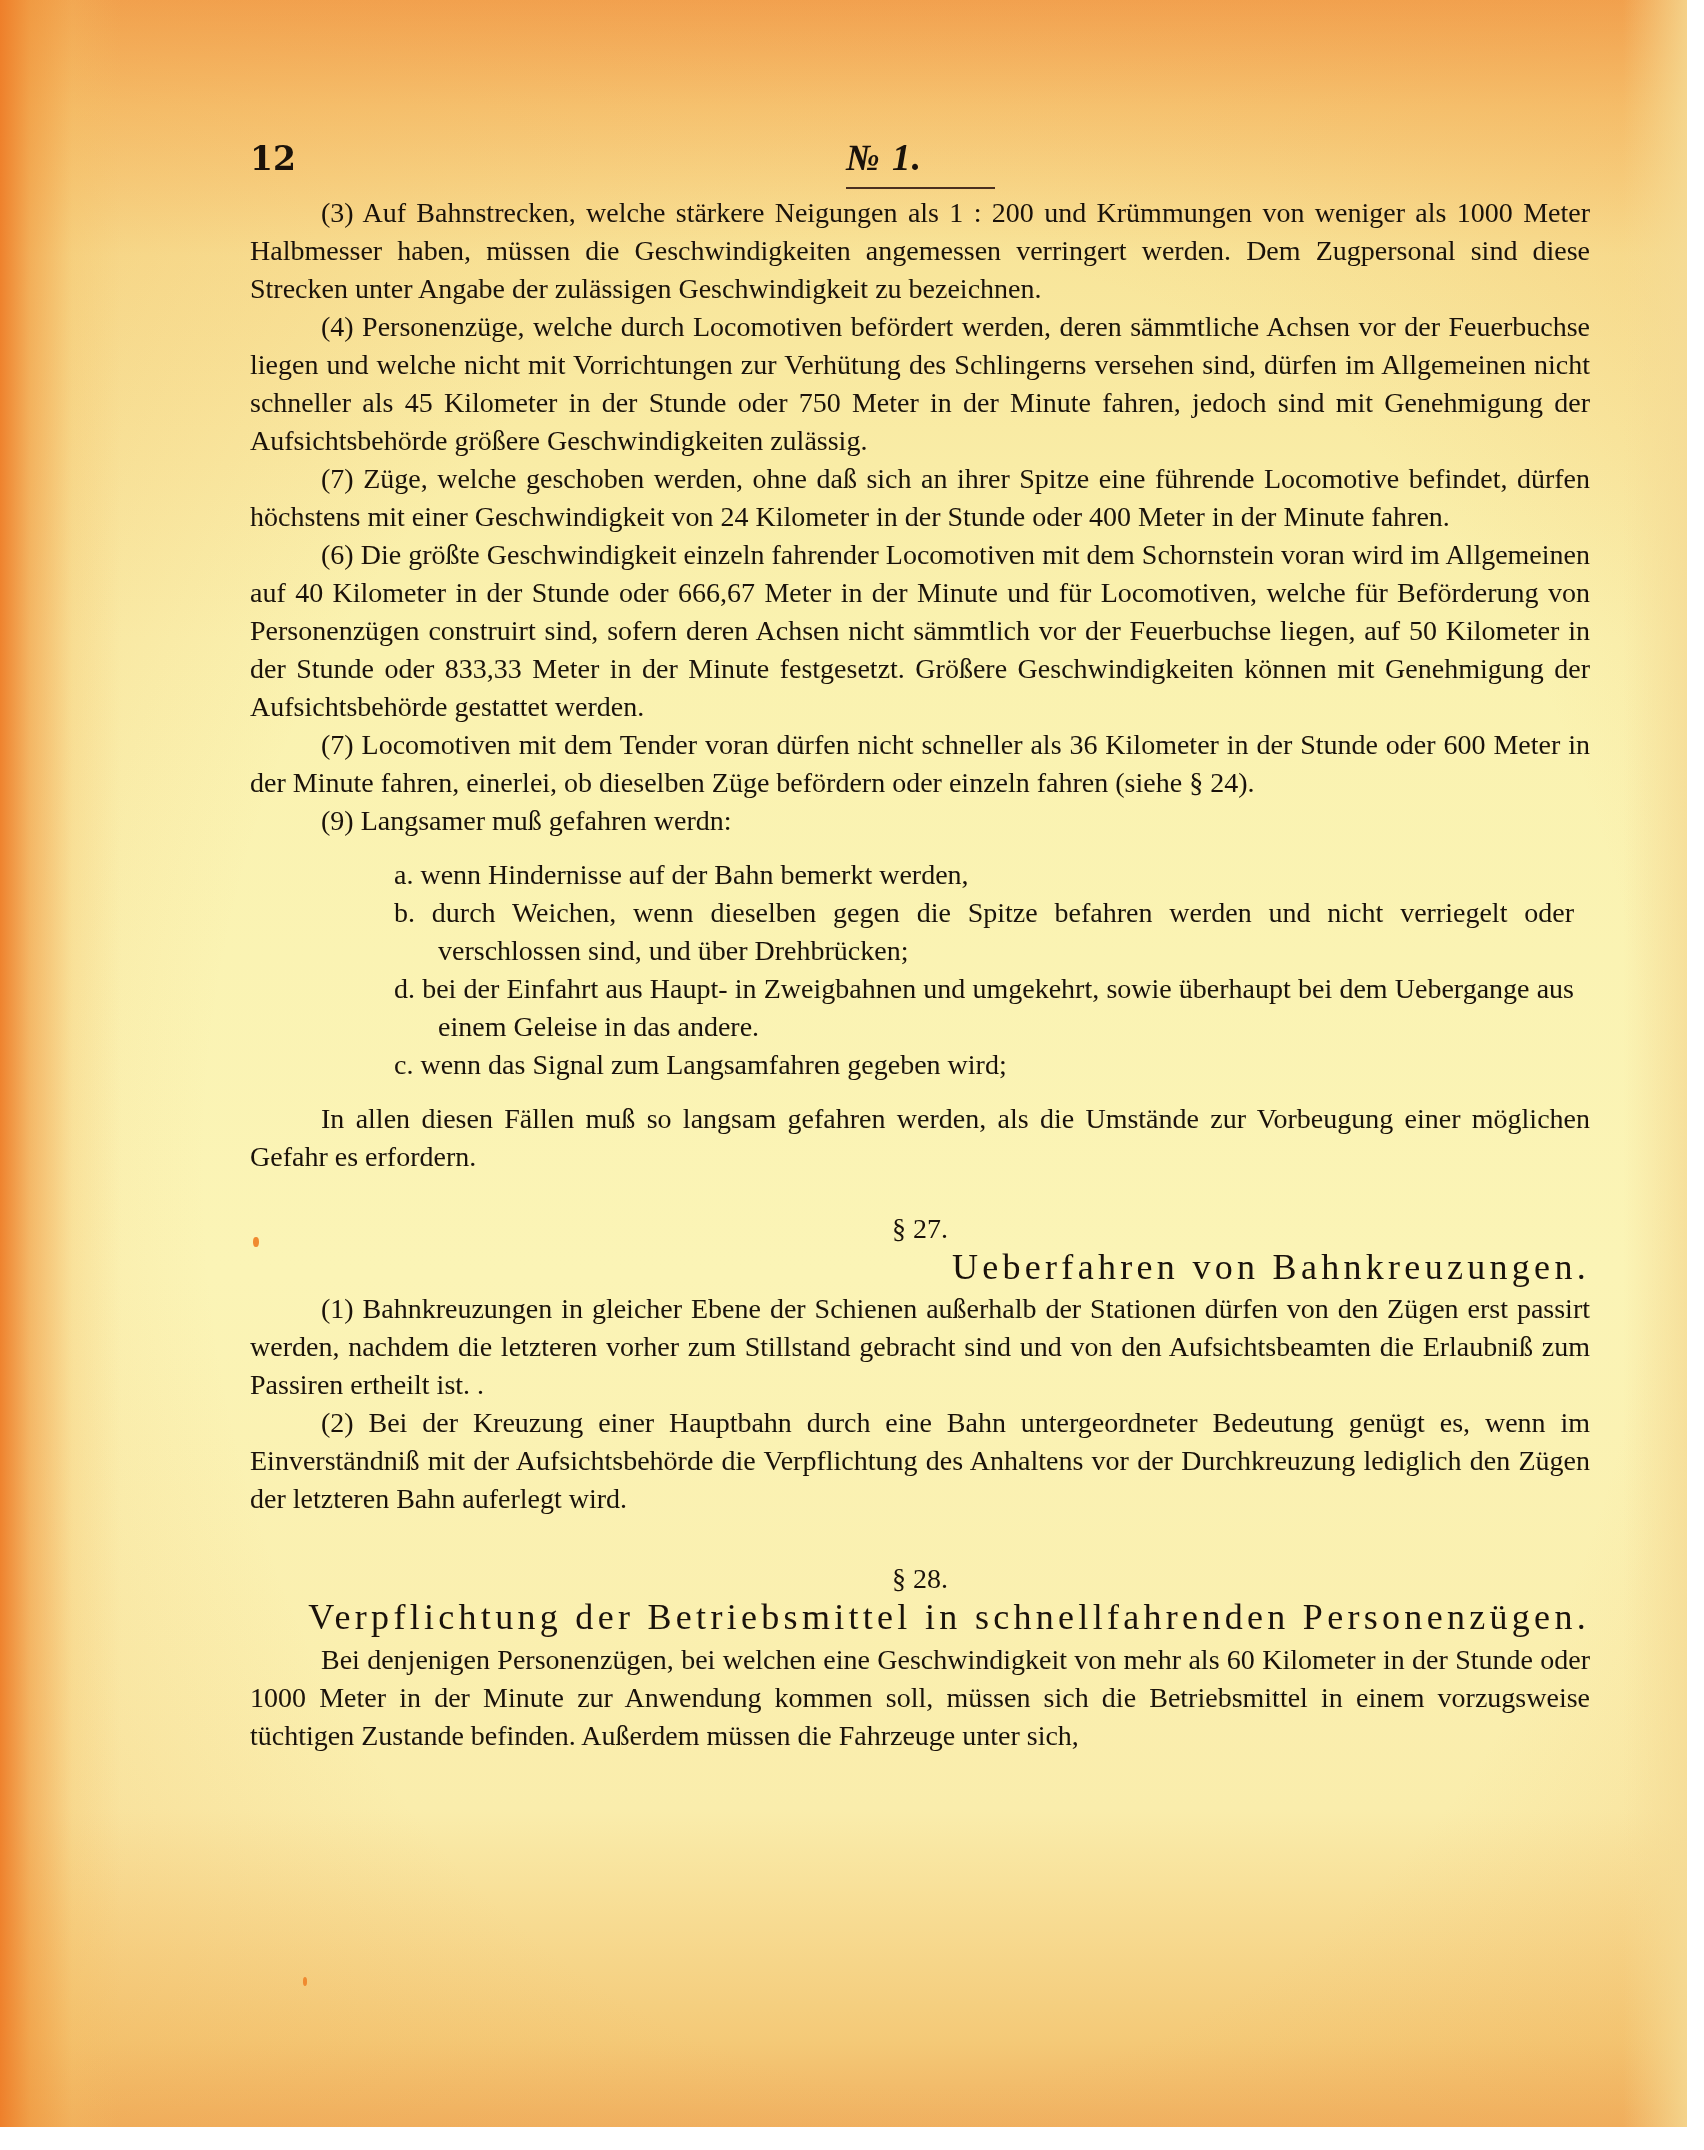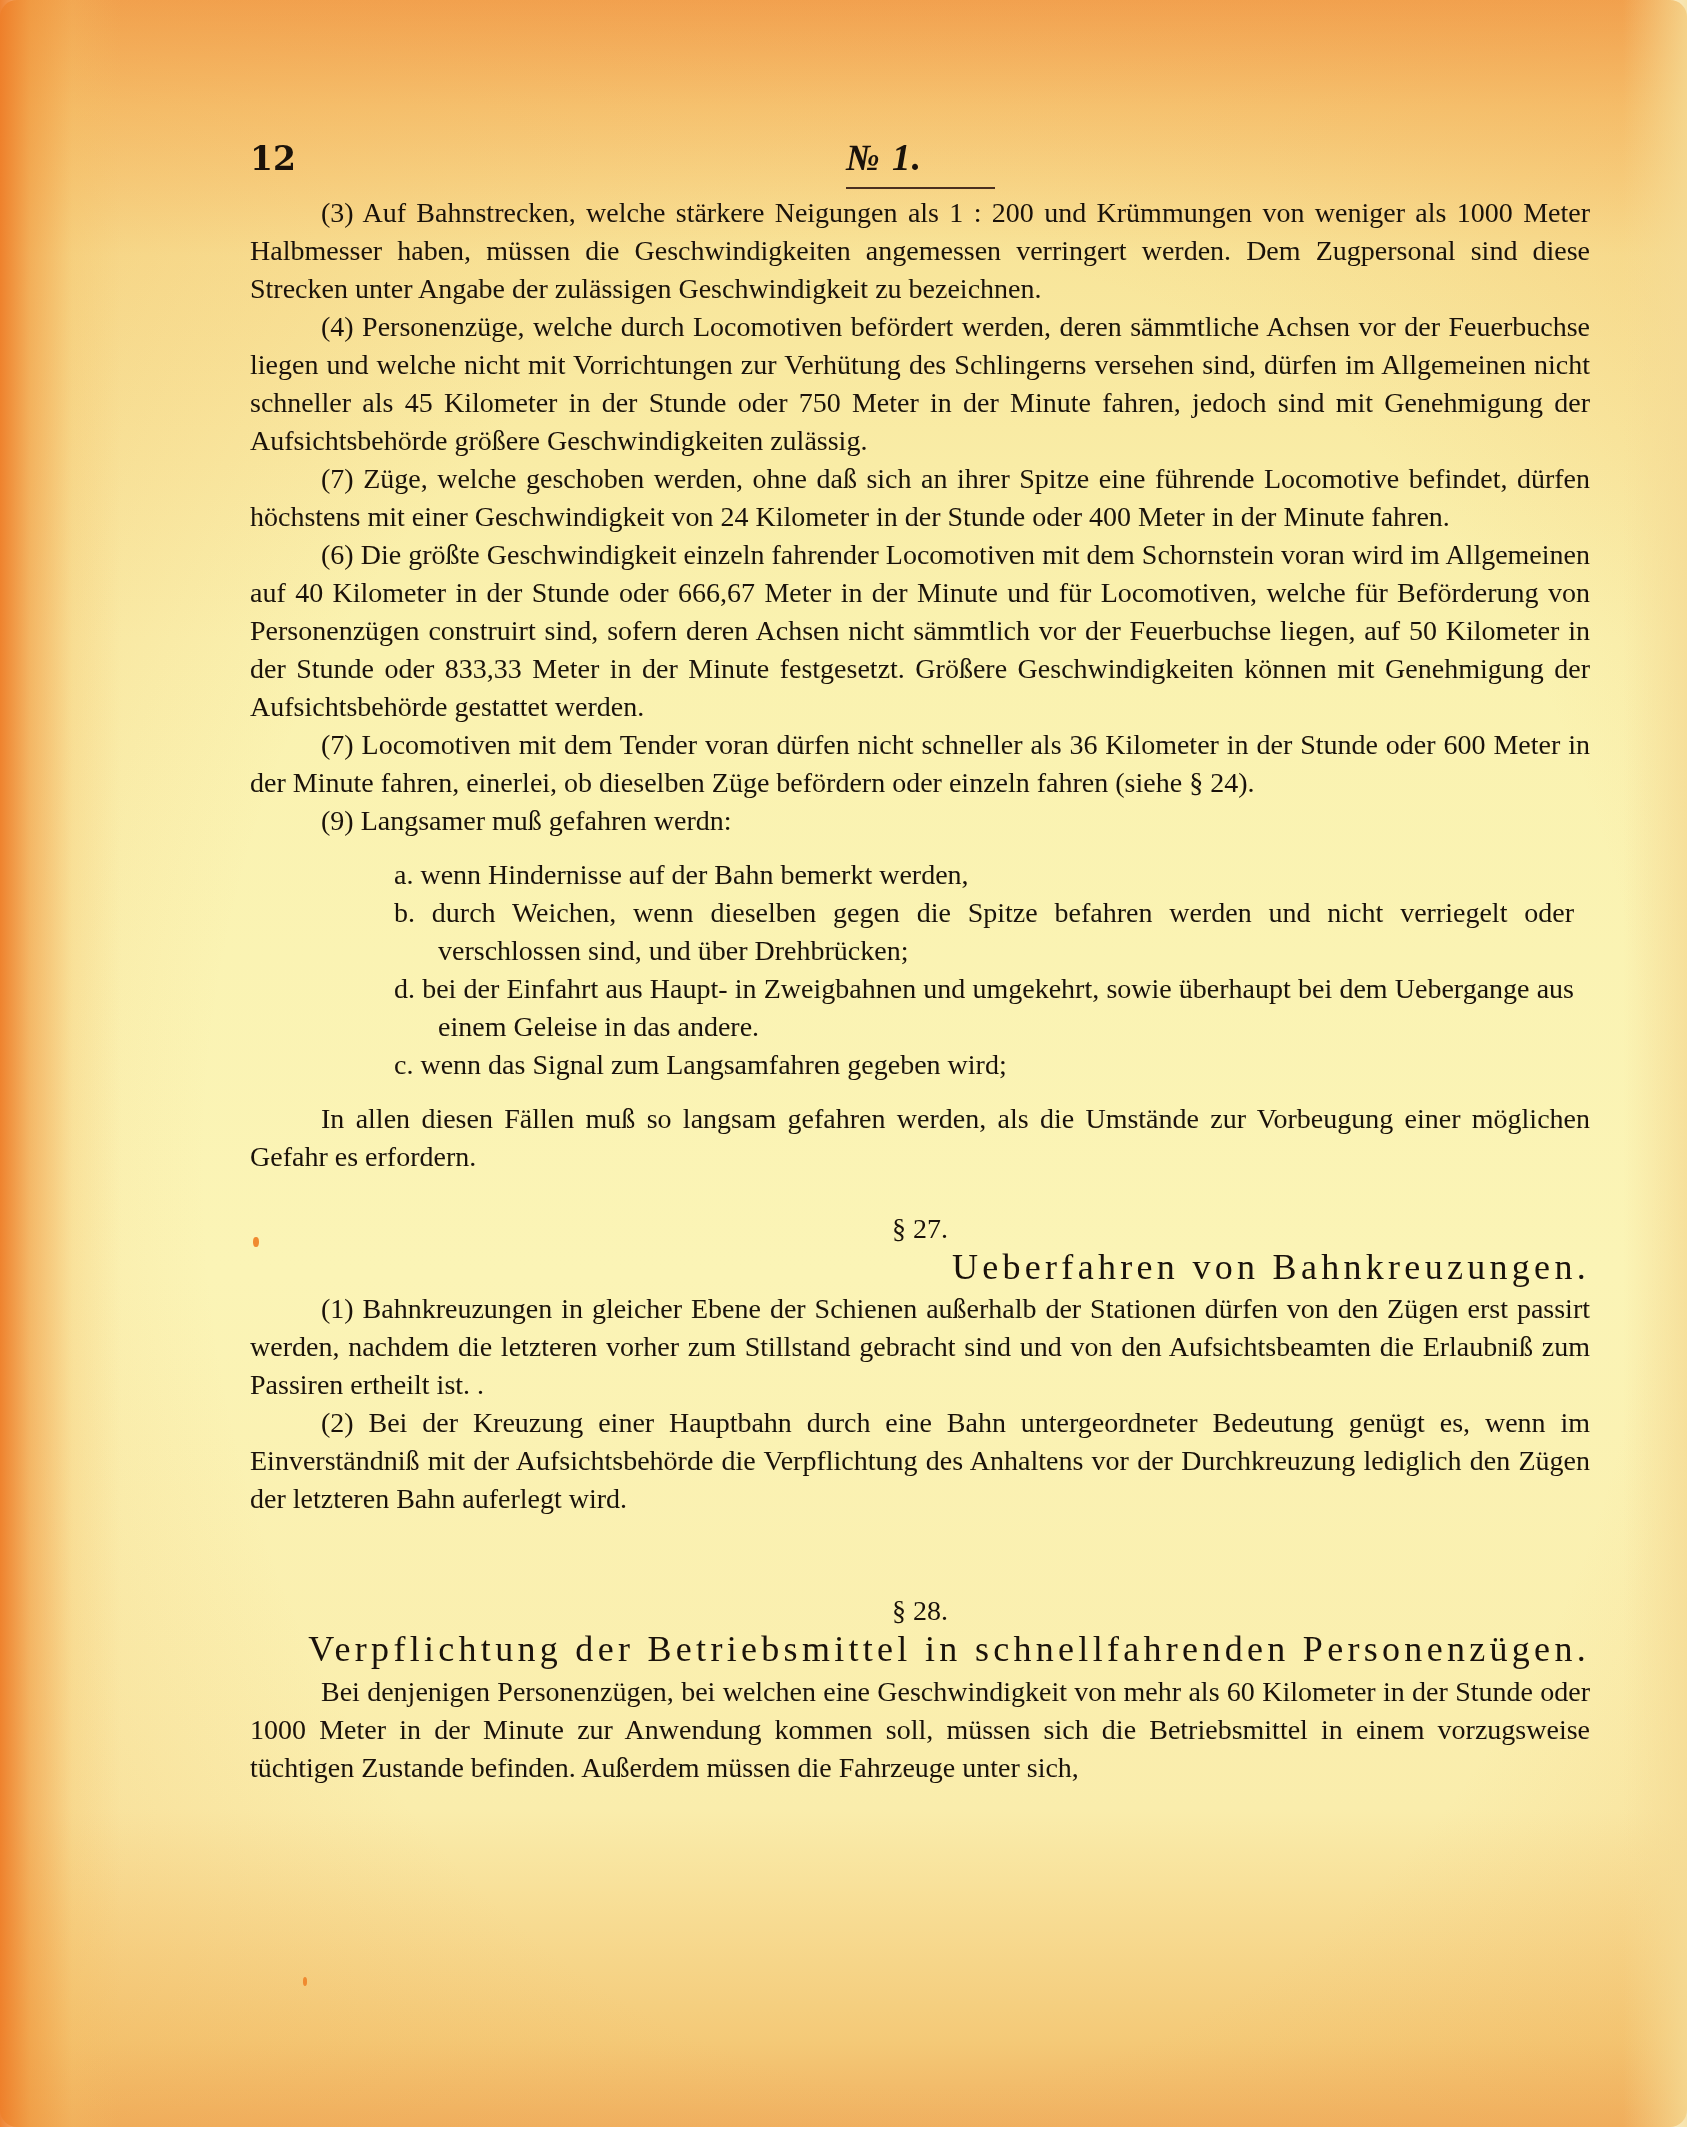--- a/index.html
+++ b/index.html
@@ -17,21 +17,20 @@
   }
   .page {
     position: absolute;
     left: 0;
     top: 0;
     width: 1687px;
     height: 2127px;
     background:
       radial-gradient(ellipse at 55% 55%, rgba(250,245,170,0.0) 0%, rgba(250,245,170,0) 55%, rgba(240,160,70,0.35) 100%),
       linear-gradient(180deg, #f2a150 0%, #f6c472 5%, #f8e59a 12%, #faf2b0 30%, #fbf4b6 60%, #faedac 85%, #f4c977 96%, #f0b060 100%);
-    border-radius: 17px;
   }
   .page::before {
     content: "";
     position: absolute;
     left: 0; top: 0; bottom: 0;
     width: 121px;
     background: linear-gradient(90deg, rgba(238,125,40,0.95) 0%, rgba(240,150,60,0.6) 25%, rgba(245,190,100,0.25) 60%, rgba(250,230,150,0) 100%);
   }
   .page::after {
     content: "";
@@ -106,21 +105,21 @@
     text-align: center;
     margin: 34px 0 0 0;
     font-size: 28px;
   }
   .section-title {
     text-align: right;
     letter-spacing: 4.3px;
     margin: 0 0 4.3px 0;
     font-size: 36px;
   }
-  .sec28-gap { margin-top: 74px; }
+  .sec28-gap { margin-top: 42px; }
   .speck {
     position: absolute;
     width: 5.7px;
     height: 10px;
     border-radius: 50%;
     background: #f08a30;
   }
 </style>
 </head>
 <body>

